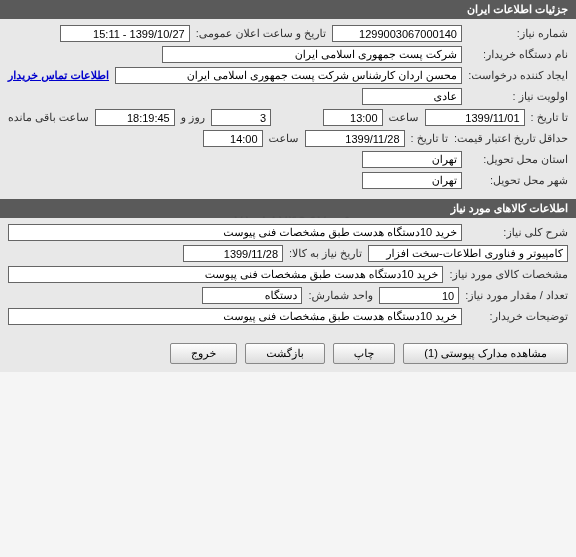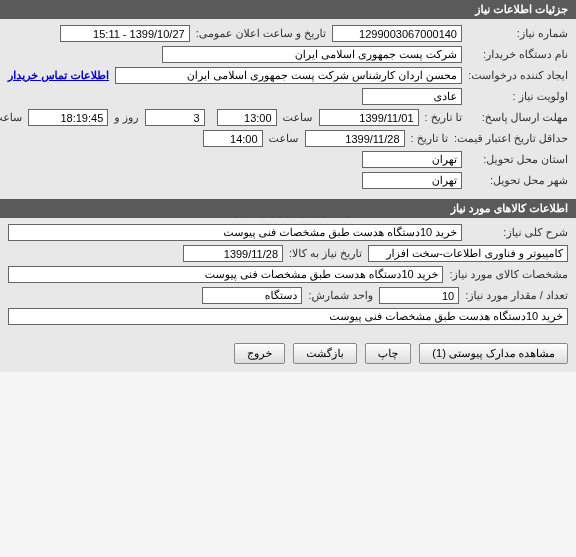--- a/index.html
+++ b/index.html
@@ -79,38 +79,38 @@
 .buttons {
   display: flex;
   gap: 8px;
   padding: 8px;
   justify-content: flex-start;
   background: #e8e8e8;
 }
 button.btn {
   border: 1px solid #888;
   background: linear-gradient(#fefefe, #ddd);
-  padding: 3px 12px;
+  padding: 3px 20px;
   font-family: inherit;
   font-size: 11px;
   cursor: pointer;
   border-radius: 2px;
 }
 .spacer { flex: 1; }
 </style>
 </head>
 <body>
 
 <div class="watermark">
   <div>سامانه تدارکات الکترونیکی دولت</div>
   <div>مرکز توسعه تجارت الکترونیکی</div>
   <div>۰۲۱-۸۸۲۴۹۶۷۰-۵</div>
 </div>
 
-<div class="section-header">جزئیات اطلاعات نیاز</div>
+<div class="section-header">جزئیات اطلاعات ایران</div>
 <div class="section-body">
 
   <div class="row">
     <span class="lbl">شماره نیاز:</span>
     <input class="fld w130" readonly="" value="1299003067000140" style="">
     <span class="lbl-auto">تاریخ و ساعت اعلان عمومی:</span>
     <input class="fld w130" readonly="" value="1399/10/27 - 15:11" style="">
   </div>
 
   <div class="row">
@@ -123,21 +123,20 @@
     <input class="fld wfull" readonly="" value="محسن اردان کارشناس شرکت پست جمهوری اسلامی ایران" style="">
     <span class="link">اطلاعات تماس خریدار</span>
   </div>
 
   <div class="row">
     <span class="lbl">اولویت نیاز :</span>
     <input class="fld w100" readonly="" value="عادی" style="">
   </div>
 
   <div class="row">
-    <span class="lbl">مهلت ارسال پاسخ:</span>
     <span class="lbl-auto">تا تاریخ :</span>
     <input class="fld w100" readonly="" value="1399/11/01" style="">
     <span class="lbl-auto">ساعت</span>
     <input class="fld w60" readonly="" value="13:00" style="">
     <span class="spacer"></span>
     <input class="fld w60 hl" readonly="" value="3" style="">
     <span class="lbl-auto">روز و</span>
     <input class="fld w80 hl" readonly="" value="18:19:45" style="">
     <span class="lbl-auto">ساعت باقی مانده</span>
   </div>
@@ -182,20 +181,21 @@
   </div>
 
   <div class="row">
     <span class="lbl">تعداد / مقدار مورد نیاز:</span>
     <input class="fld w80" readonly="" value="10" style="">
     <span class="lbl-auto">واحد شمارش:</span>
     <input class="fld w100" readonly="" value="دستگاه" style="">
   </div>
 
   <div class="row">
+    <span class="lbl">توضیحات خریدار:</span>
     <input class="fld wfull" readonly="" value="خرید 10دستگاه هدست طبق مشخصات فنی پیوست" style="">
   </div>
 
 </div>
 
 <div class="buttons">
   <button class="btn">مشاهده مدارک پیوستی  (1)</button>
   <button class="btn">چاپ</button>
   <button class="btn">بازگشت</button>
   <button class="btn">خروج</button>

